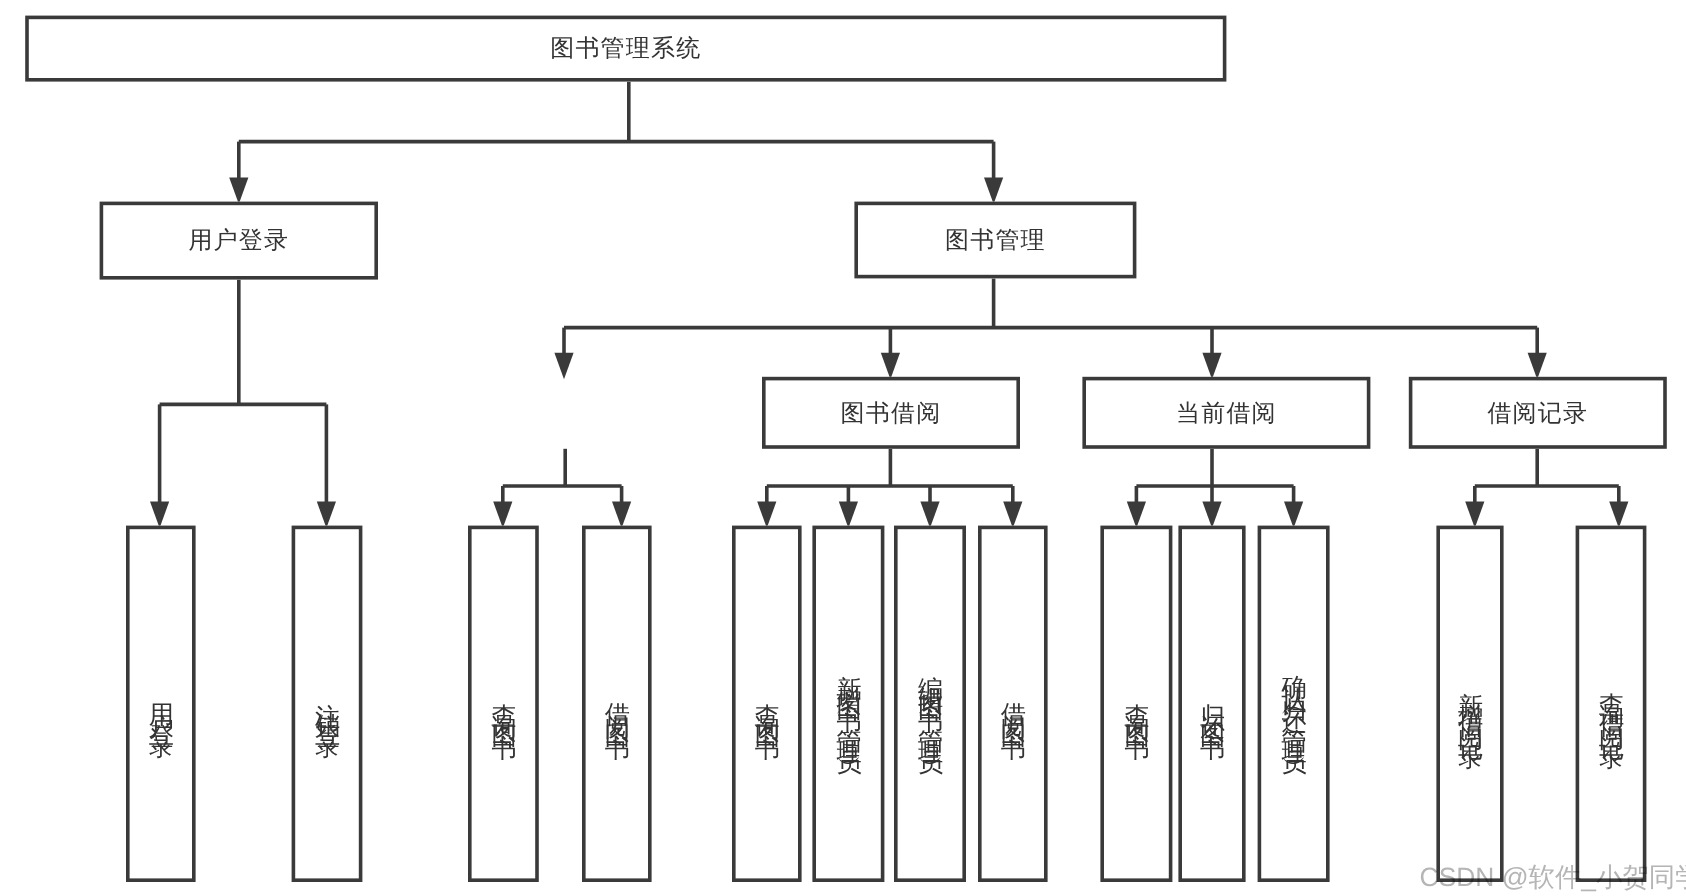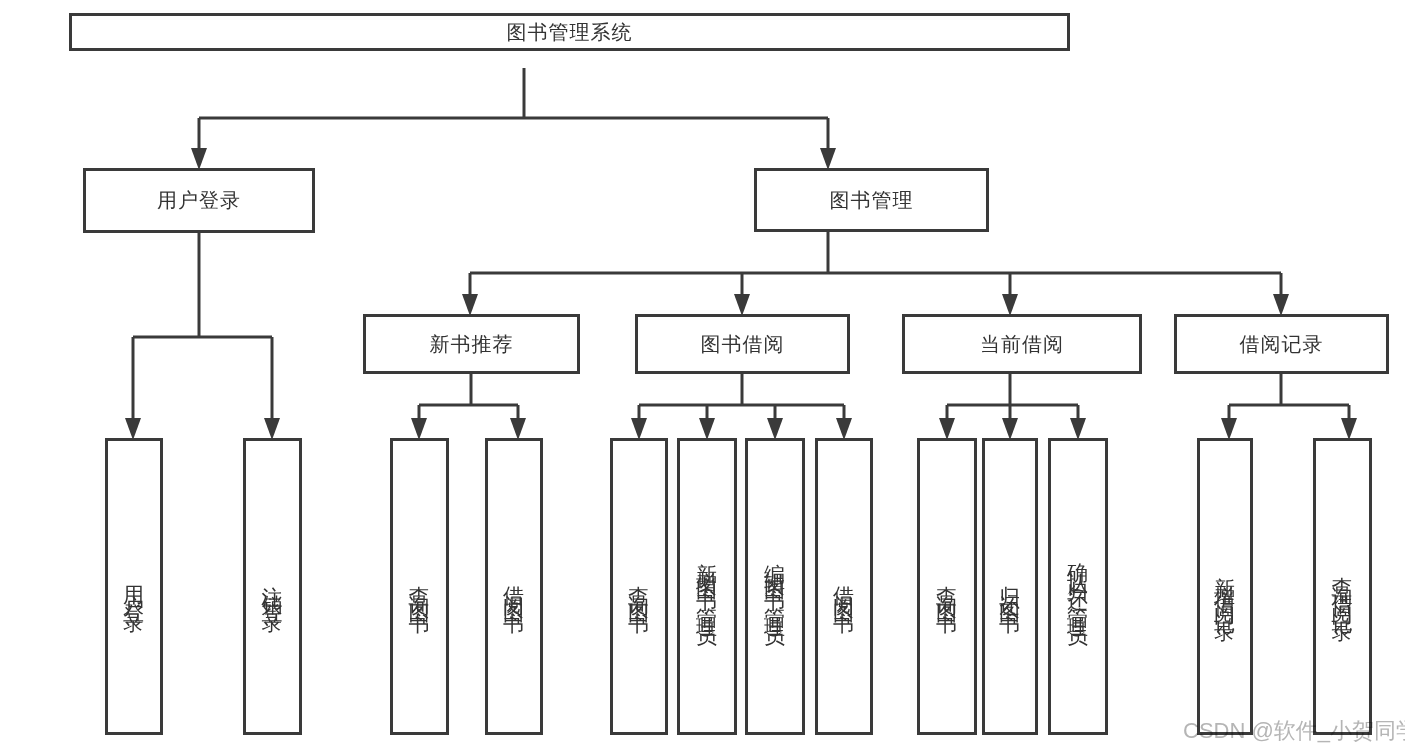--- a/index.html
+++ b/index.html
@@ -122,26 +122,25 @@
 
       <polygon points="939,418 955,418 947,440"></polygon>
       <polygon points="1002,418 1018,418 1010,440"></polygon>
       <polygon points="1070,418 1086,418 1078,440"></polygon>
 
       <polygon points="1221,418 1237,418 1229,440"></polygon>
       <polygon points="1341,418 1357,418 1349,440"></polygon>
     </g>
   </svg>
 
-  <div class="node hnode" style="left:21px; top:13px; width:1001px; height:38px;margin-left:48px;">图书管理系统</div>
+  <div class="node hnode" style="left:21px; top:13px; width:1001px; height:55px;">图书管理系统</div>
 
   <div class="node hnode" style="left:83px; top:168px; width:232px; height:65px;">用户登录</div>
-  <div class="node hnode" style="left:712px; top:168px; width:235px; height:64px;margin-left:42px;">图书管理</div>
+  <div class="node hnode" style="left:712px; top:168px; width:235px; height:64px;">图书管理</div>
 
-  <div class="node hnode" style="left:363px; top:314px; width:217px; height:60px;">新书推荐</div>
   <div class="node hnode" style="left:635px; top:314px; width:215px; height:60px;">图书借阅</div>
   <div class="node hnode" style="left:902px; top:314px; width:240px; height:60px;">当前借阅</div>
   <div class="node hnode" style="left:1174px; top:314px; width:215px; height:60px;">借阅记录</div>
 
   <div class="node vnode" style="left:105px; top:438px; width:58px; height:297px;">
     <span>用户登录</span>
   </div>
   <div class="node vnode" style="left:243px; top:438px; width:59px; height:297px;">
     <span>注销登录</span>
   </div>

